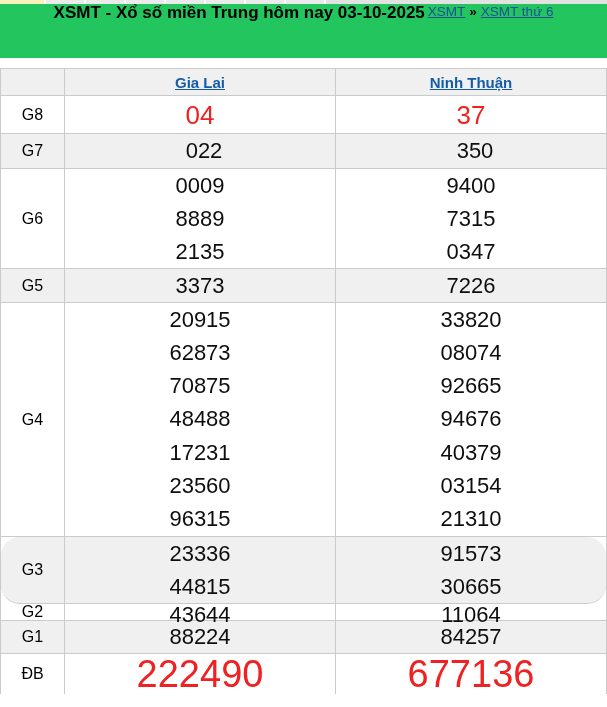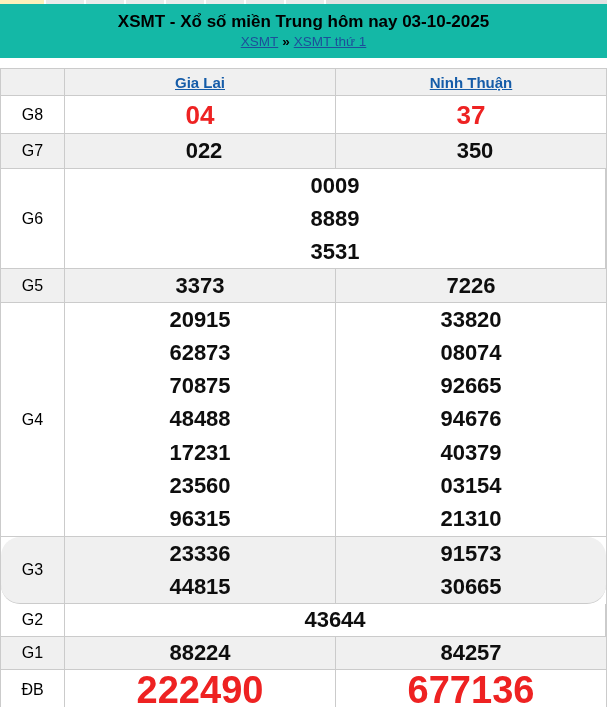--- a/index.html
+++ b/index.html
@@ -10,22 +10,22 @@
   }
   
   .tab-strip{height:4px;display:flex;background:#fff;}
   .tab-strip .seg{height:4px;background:#ebebeb;margin-right:2px;}
   .tab-strip .seg-yellow{width:44px;background:#fcf1bb;}
   .tab-strip .seg-w38{width:38px;}
   .tab-strip .seg-rest{flex:1;background:#e2e2e2;margin-right:0;}
 
   
   .header-bar{
-    background:#14b8a6;height:54px;text-align:center;
-    display:flex;flex-direction:column;justify-content:center;gap:3px;
+    background:#22c55e;height:54px;text-align:center;
+    display:flex;flex-direction:row;justify-content:center;gap:3px;
   }
   .page-title{font-size:17px;font-weight:bold;color:#000;line-height:1.1;}
   .breadcrumb{font-size:13.5px;color:#000;}
   .breadcrumb a{color:#1d4f9a;text-decoration:underline;cursor:pointer;}
   .breadcrumb .sep{color:#000;margin:0 4px;font-weight:bold;}
 
   
   .results{
     margin-top:10px;
     border-top:1px solid #cbcbcb;
@@ -40,32 +40,32 @@
   }
   .cell{
     flex:1;display:flex;flex-direction:column;align-items:center;
     justify-content:space-around;box-sizing:border-box;
   }
   .cell.first{border-right:1px solid #cbcbcb;}
   .col-link{
     font-size:15px;font-weight:bold;color:#155ca8;
     text-decoration:underline;cursor:pointer;
   }
-  .num{font-weight:bold;font-size:22px;color:#0e0e0e;line-height:1;}
+  .num{font-weight:normal;font-size:22px;color:#0e0e0e;line-height:1;}
   .num.red{color:#ee2222;font-size:26px;}
   .num.red-big{color:#ee2222;font-size:38px;}
 
   .r-header{height:27px;}
   .r-g8{height:38px;}
   .r-g7{height:35px;gap:8px;}
   .r-g6{height:100px;}
   .r-g5{height:34px;}
   .r-g4{height:234px;}
   .r-g3{height:67px;border-radius:19px;}
-  .r-g2{height:33px;}
+  .r-g2{height:17px;}
   .r-g1{height:33px;}
   .r-db{height:40px;border-bottom:none;}
 </style>
 </head>
 <body>
 
 <div class="tab-strip">
   <div class="seg seg-yellow"></div>
   <div class="seg seg-w38"></div>
   <div class="seg seg-w38"></div>
@@ -73,21 +73,21 @@
   <div class="seg seg-w38"></div>
   <div class="seg seg-w38"></div>
   <div class="seg seg-w38"></div>
   <div class="seg seg-w38"></div>
   <div class="seg seg-rest"></div>
 </div>
 
 <div class="header-bar">
   <div class="page-title">XSMT - Xổ số miền Trung hôm nay 03-10-2025</div>
   <div class="breadcrumb">
-    <a>XSMT</a><span class="sep">»</span><a>XSMT thứ 1</a>
+    <a>XSMT</a><span class="sep">»</span><a>XSMT thứ 6</a>
   </div>
 </div>
 
 <div class="results">
 
   <div class="row r-header gray">
     <div class="cell-label"></div>
     <div class="cell first">
       <a class="col-link">Gia Lai</a>
     </div>
@@ -114,21 +114,26 @@
     <div class="cell">
       <div class="num">350</div>
     </div>
   </div>
 
   <div class="row r-g6">
     <div class="cell-label">G6</div>
     <div class="cell first">
       <div class="num">0009</div>
       <div class="num">8889</div>
-      <div class="num">3531</div>
+      <div class="num">2135</div>
+    </div>
+    <div class="cell">
+      <div class="num">9400</div>
+      <div class="num">7315</div>
+      <div class="num">0347</div>
     </div>
   </div>
 
   <div class="row r-g5 gray">
     <div class="cell-label">G5</div>
     <div class="cell first">
       <div class="num">3373</div>
     </div>
     <div class="cell">
       <div class="num">7226</div>
@@ -167,20 +172,23 @@
       <div class="num">91573</div>
       <div class="num">30665</div>
     </div>
   </div>
 
   <div class="row r-g2">
     <div class="cell-label">G2</div>
     <div class="cell first">
       <div class="num">43644</div>
     </div>
+    <div class="cell">
+      <div class="num">11064</div>
+    </div>
   </div>
 
   <div class="row r-g1 gray">
     <div class="cell-label">G1</div>
     <div class="cell first">
       <div class="num">88224</div>
     </div>
     <div class="cell">
       <div class="num">84257</div>
     </div>

